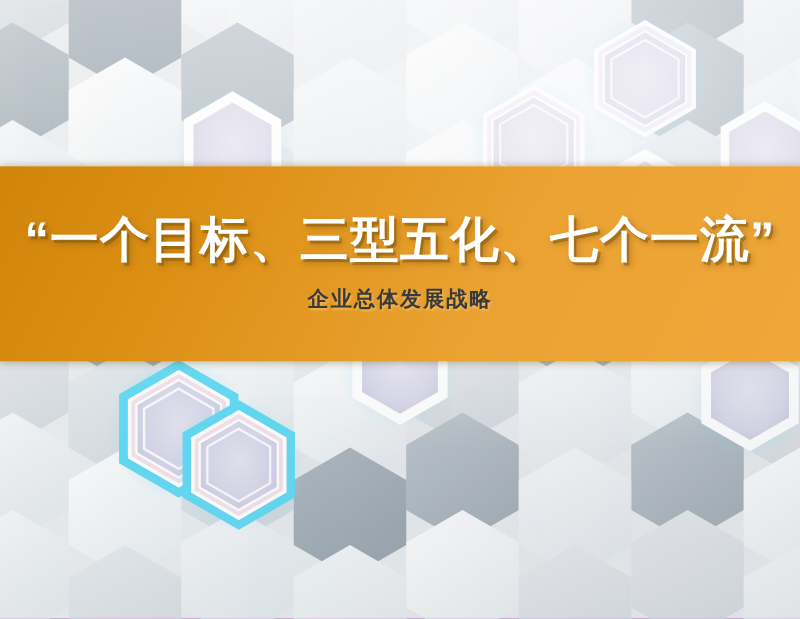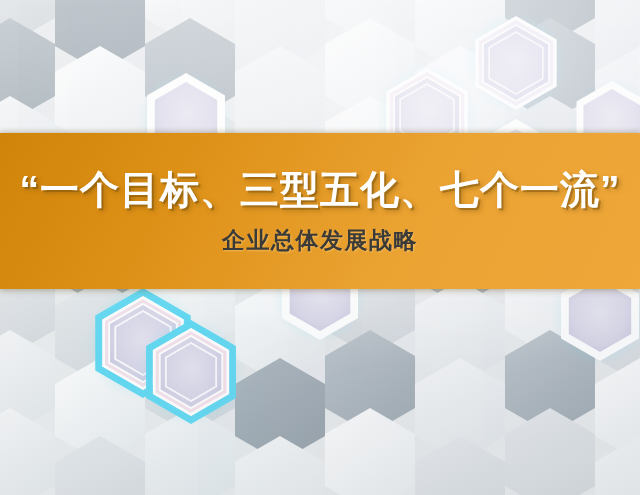--- a/index.html
+++ b/index.html
@@ -54,21 +54,21 @@
     letter-spacing: 1px;
     line-height: 1.1;
     white-space: nowrap;
     text-shadow:
       2px 2px 0 rgba(120,80,10,0.45),
       3px 3px 5px rgba(110,75,10,0.40);
     margin: 0 0 2px 0;
   }
   #banner-subtitle {
     color: #3a3a38;
-    font-size: 23px;
+    font-size: 17px;
     font-weight: bold;
     letter-spacing: 1.5px;
     line-height: 1.1;
     white-space: nowrap;
     text-shadow: 1px 1px 2px rgba(255,210,130,0.55);
     margin: 14px 0 0 0;
   }
 </style>
 </head>
 <body>

